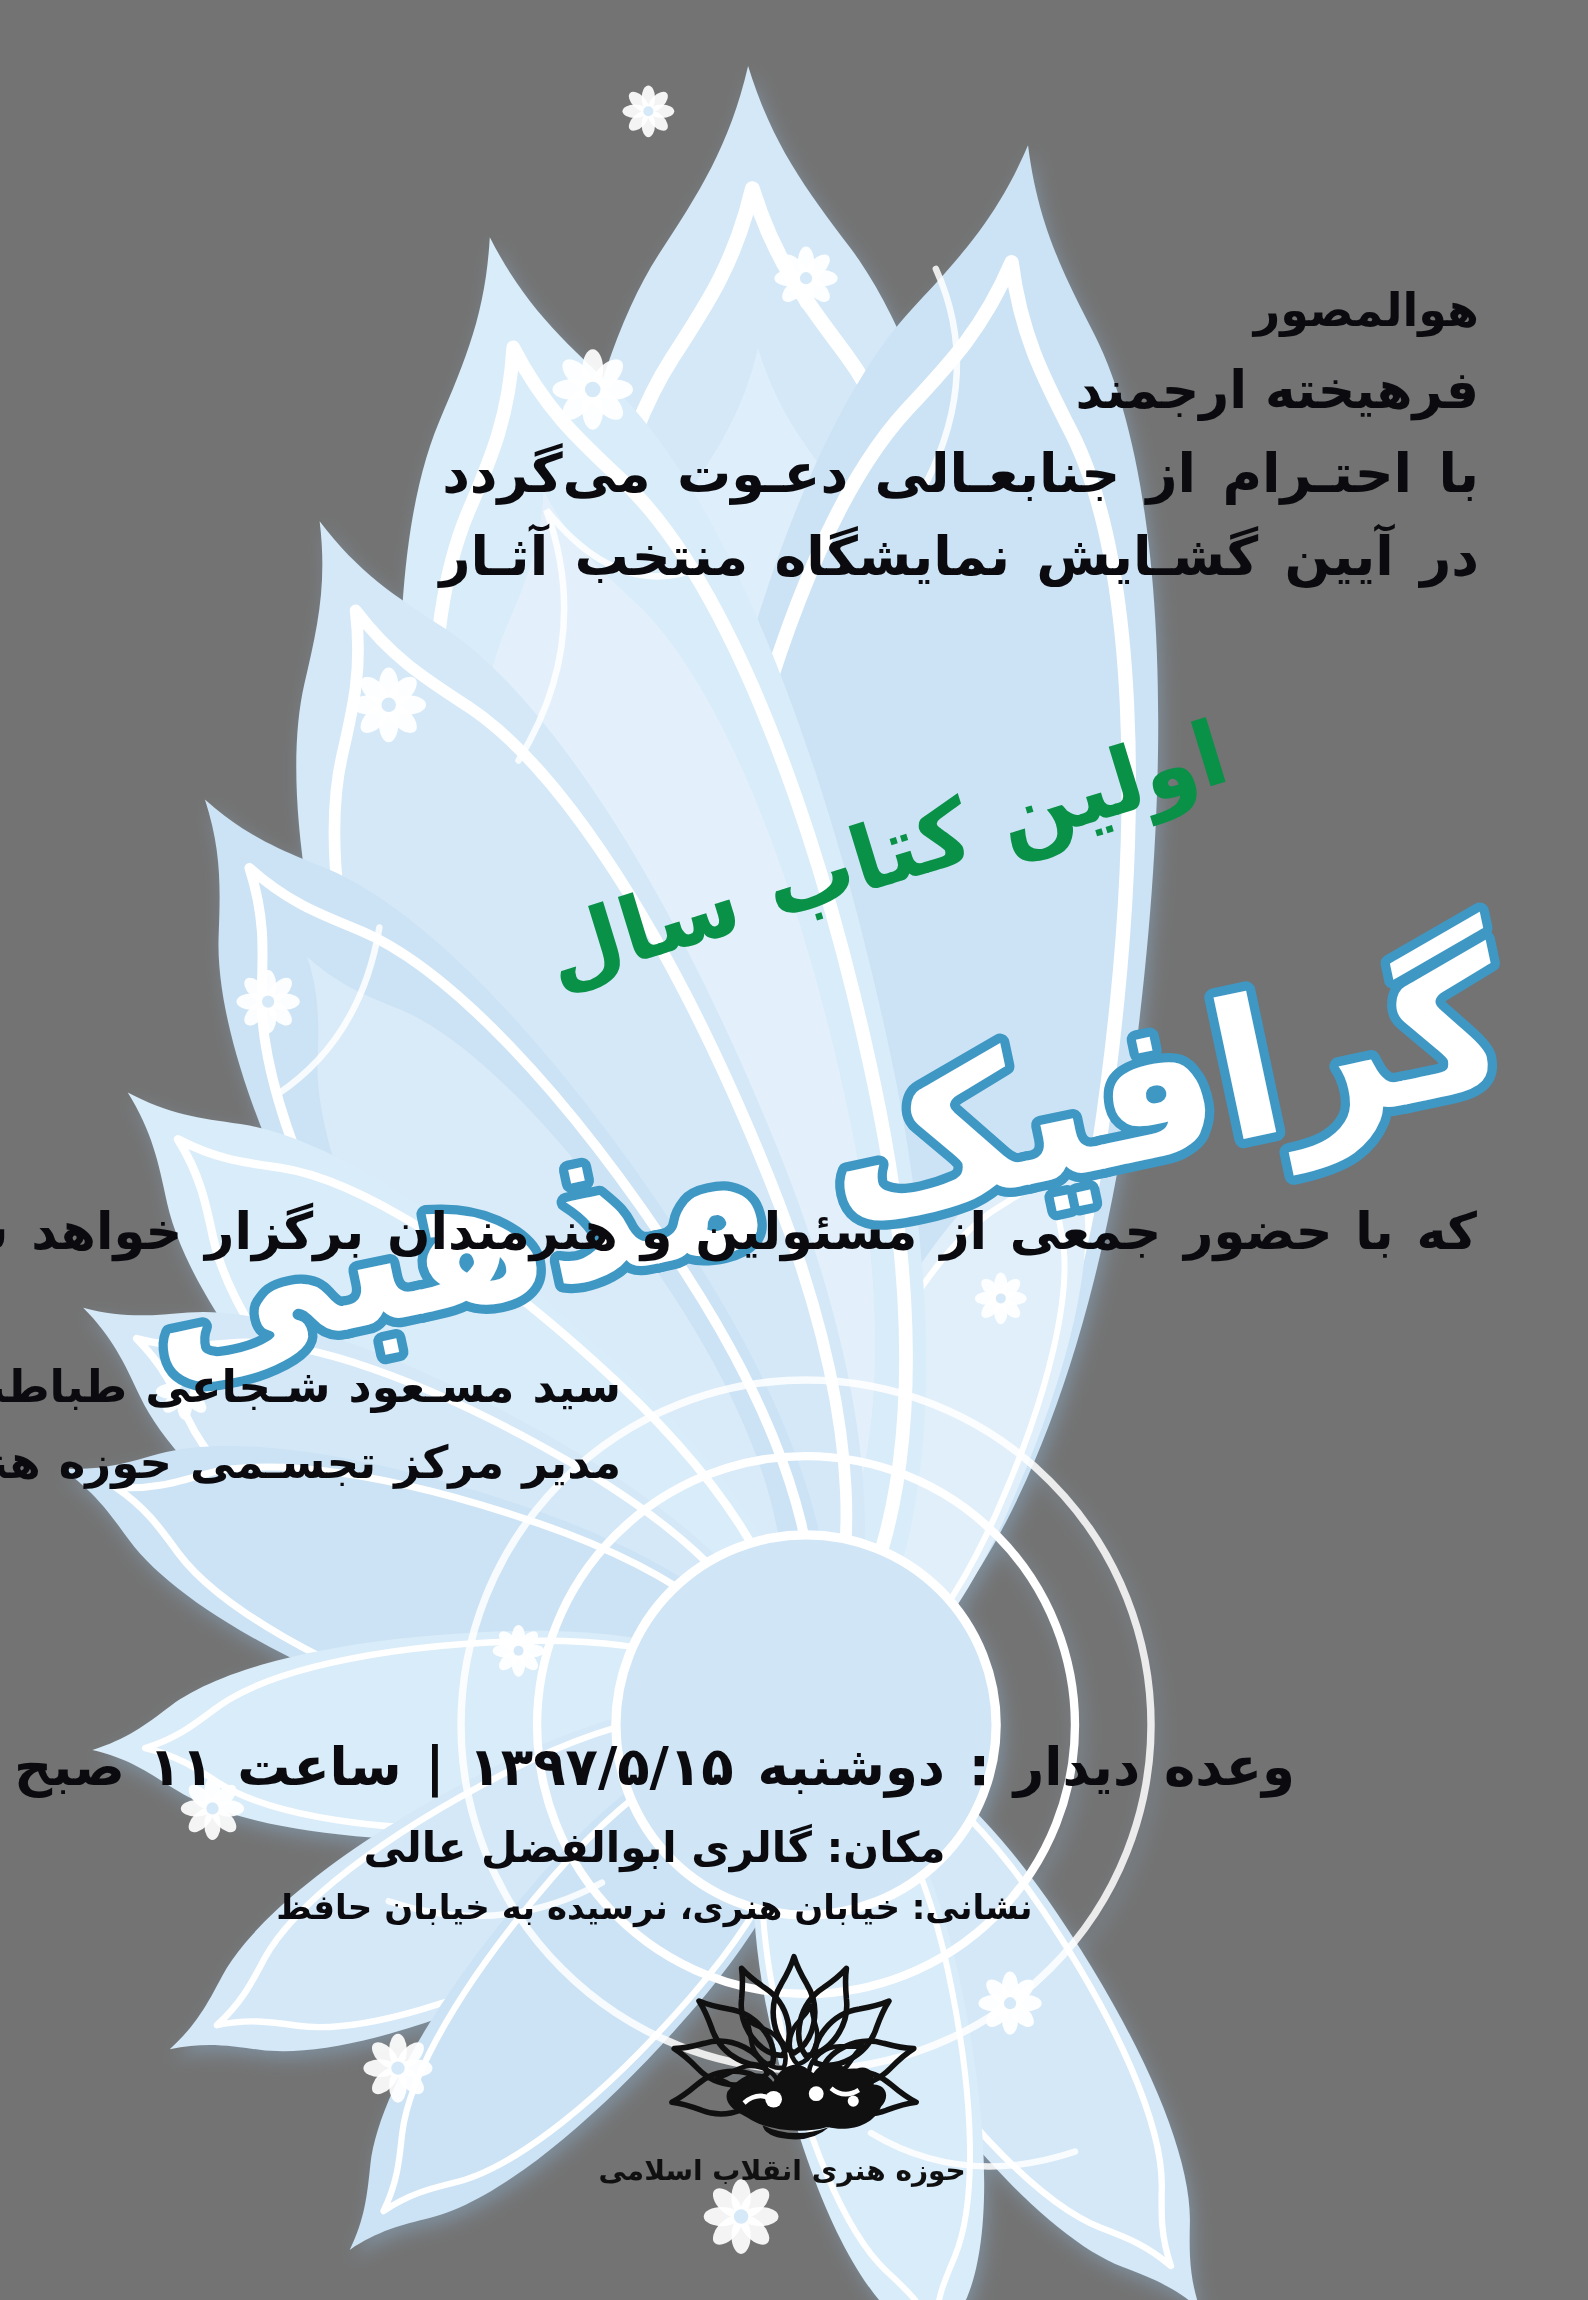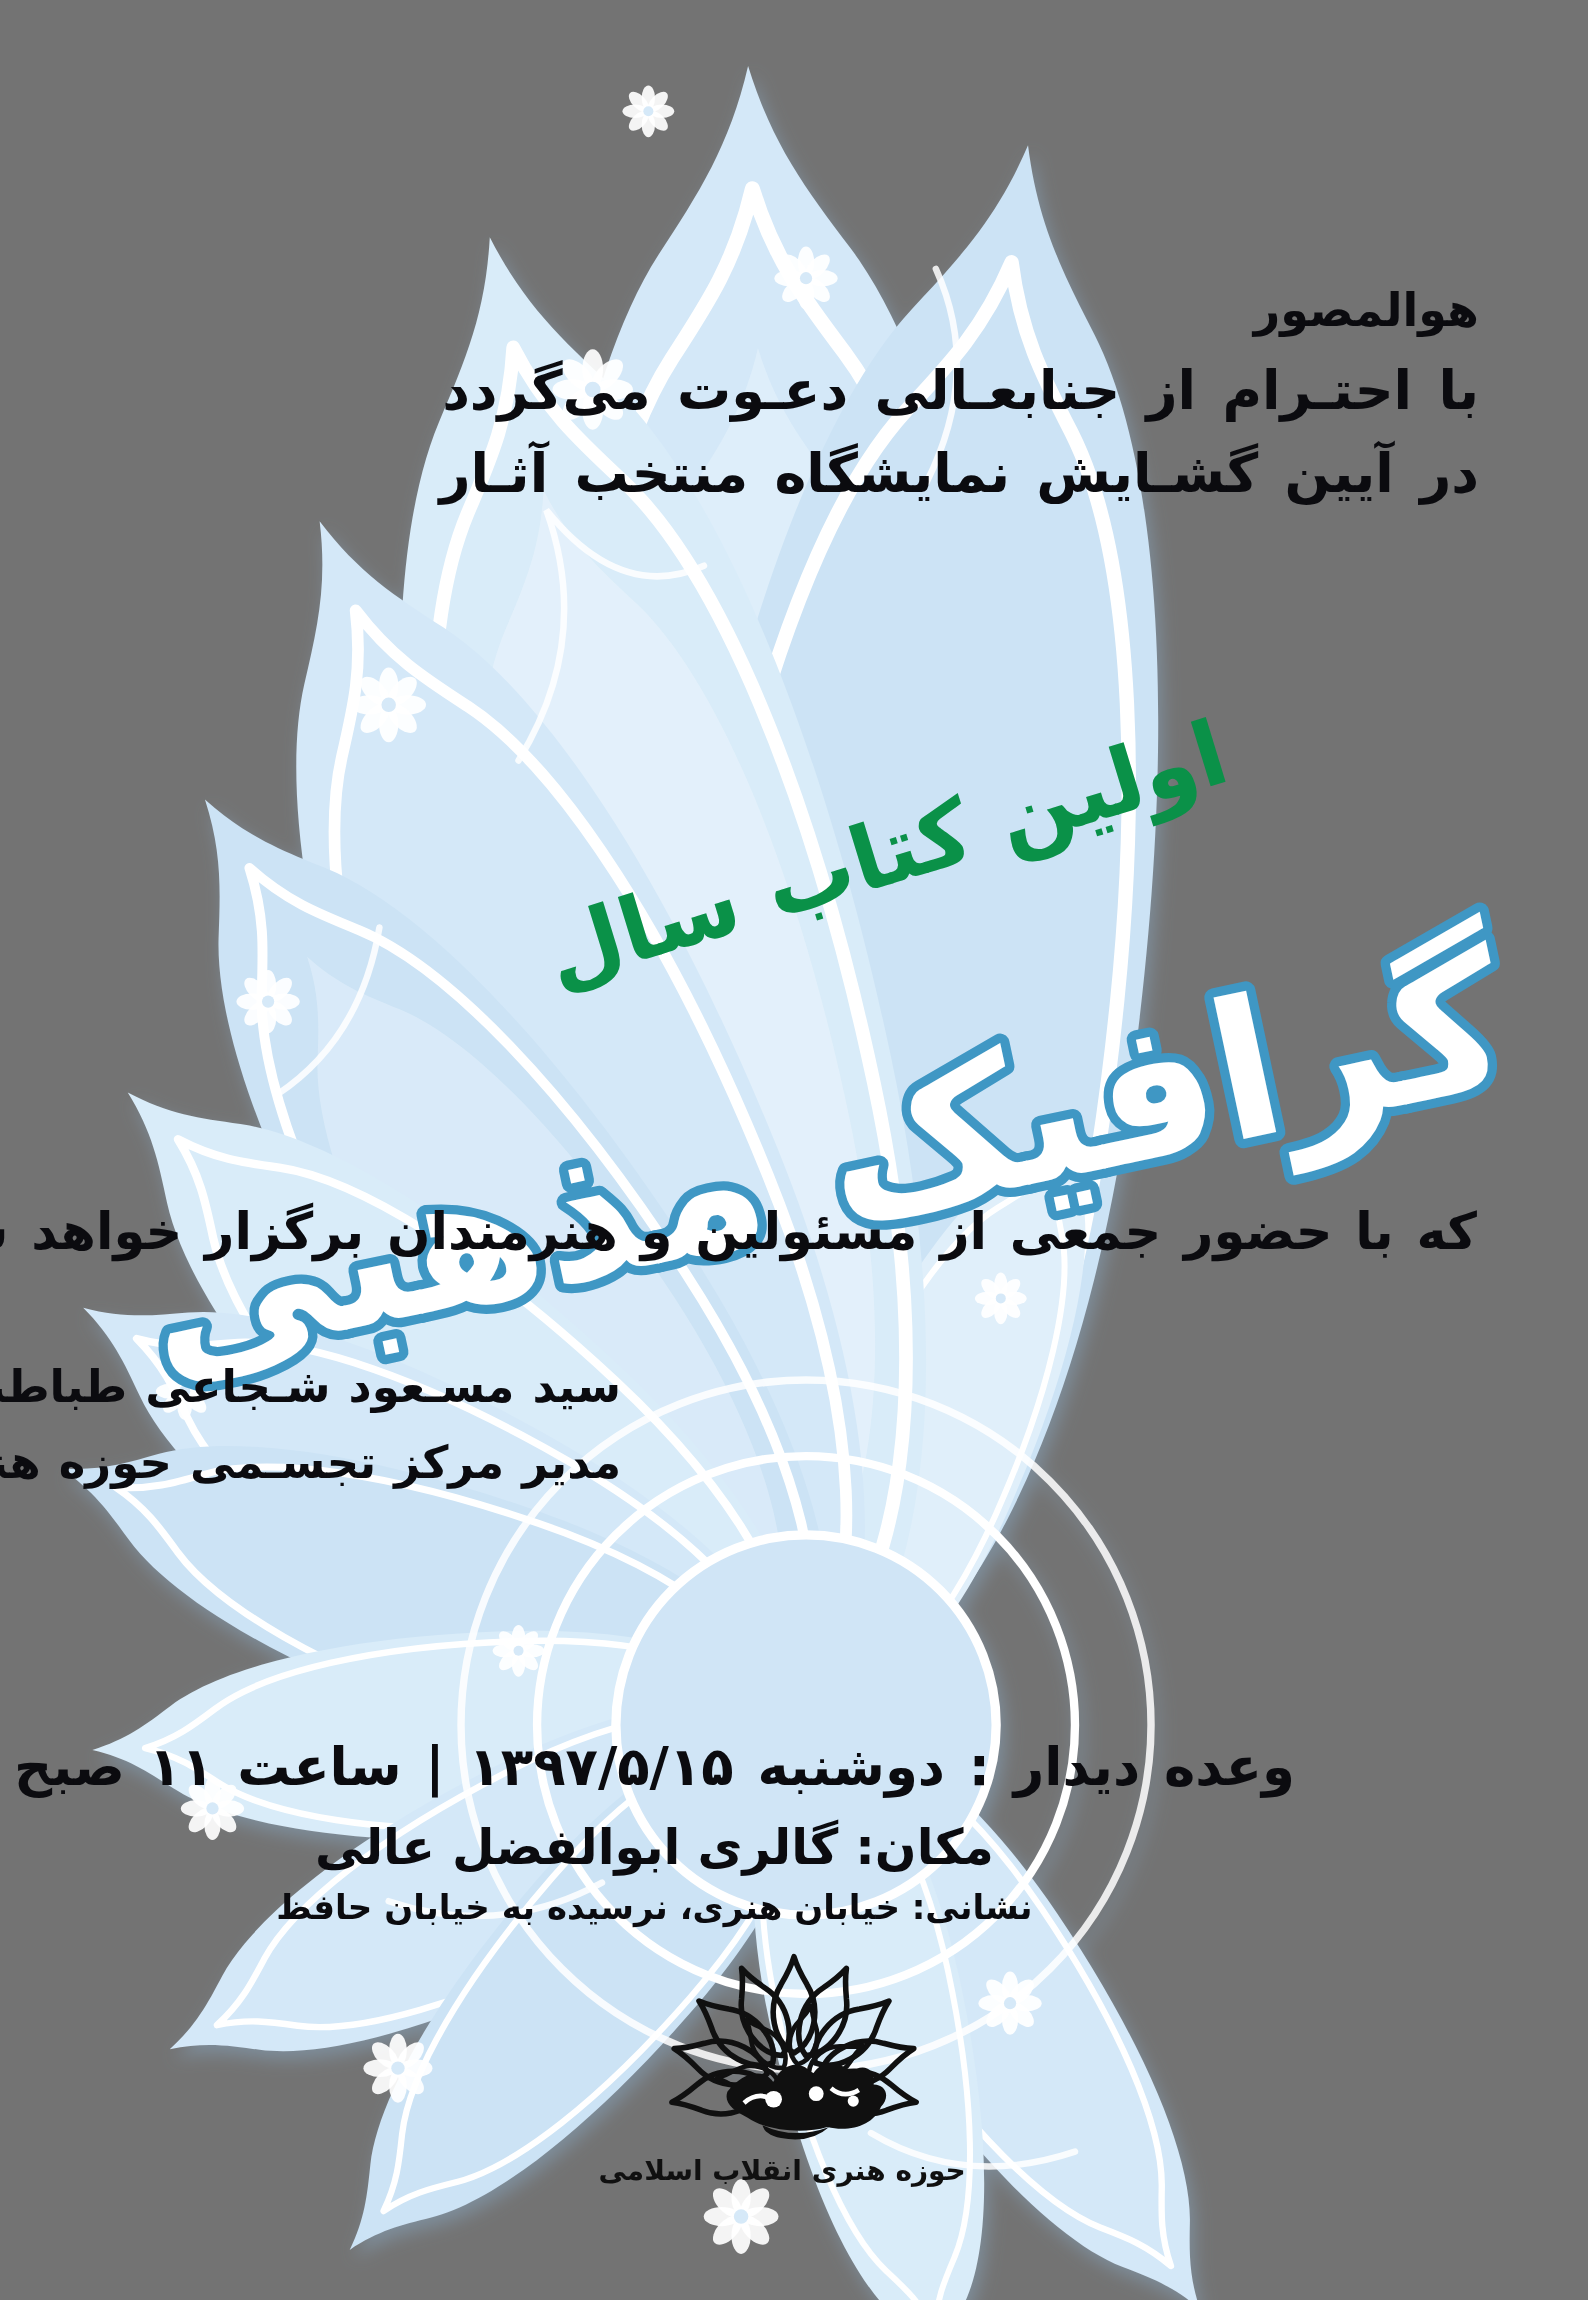--- a/index.html
+++ b/index.html
@@ -31,21 +31,21 @@
   }
 
   .attendance{position:absolute;top:1202px;right:111px;font-size:51px;white-space:nowrap;word-spacing:0.10em;}
 
   .signature{position:absolute;top:1349px;right:967px;text-align:right;white-space:nowrap;word-spacing:0.16em;}
   .sig-name{font-size:45px;line-height:76px;}
   .sig-role{font-size:45px;line-height:76px;}
 
   .event-block{position:absolute;top:1722px;left:0;width:1311px;text-align:center;white-space:nowrap;}
   .l-datetime{font-size:53px;line-height:89px;word-spacing:0.10em;}
-  .l-venue{font-size:49px;line-height:74px;}
+  .l-venue{font-size:42px;line-height:74px;}
   .l-address{font-size:34px;line-height:45px;}
 
   .logo-wrap{position:absolute;top:1953px;left:50%;transform:translateX(-50%);width:390px;text-align:left;}
   .logo-wrap svg{display:block;margin:0 auto;}
   .logo-caption{font-size:28px;line-height:37px;color:#101010;white-space:nowrap;}
 </style>
 </head>
 <body>
 
 <div class="page">
@@ -156,20 +156,21 @@
       <path class="vine" d="M560,820 q80,-130 30,-270 q80,100 170,60"></path>
       <path class="vine" d="M300,1180 q90,-60 110,-180"></path>
       <path class="vine" d="M1000,520 q60,-120 10,-230"></path>
       <path class="vine" d="M420,2050 q120,40 230,-20"></path>
       <path class="vine" d="M940,2300 q100,60 220,20"></path>
     </g>
   </svg>
 
   <div class="top-block">
     <div class="l-bismillah">هوالمصور</div>
+    <div class="l-salutation">فرهیخته ارجمند</div>
     <div class="l-invite">با احتـرام از جنابعـالی دعـوت می‌گردد</div>
     <div class="l-invite">در آیین گشـایش نمایشگاه منتخب آثـار</div>
   </div>
 
   <svg class="callig" viewBox="0 0 1713 760">
     <text class="t-green" x="1330" y="200" transform="rotate(-17 1330 200)" fill="#0a9148">اولین کتاب سال</text>
     <text class="t-blue" x="1635" y="525" transform="rotate(-12 1635 525)" stroke="#3f97c4">گرافیک مذهبی</text>
   </svg>
 
   <div class="attendance">که با حضور جمعی از مسئولین و هنرمندان برگزار خواهد شد، شرکت فرمایید.</div>

